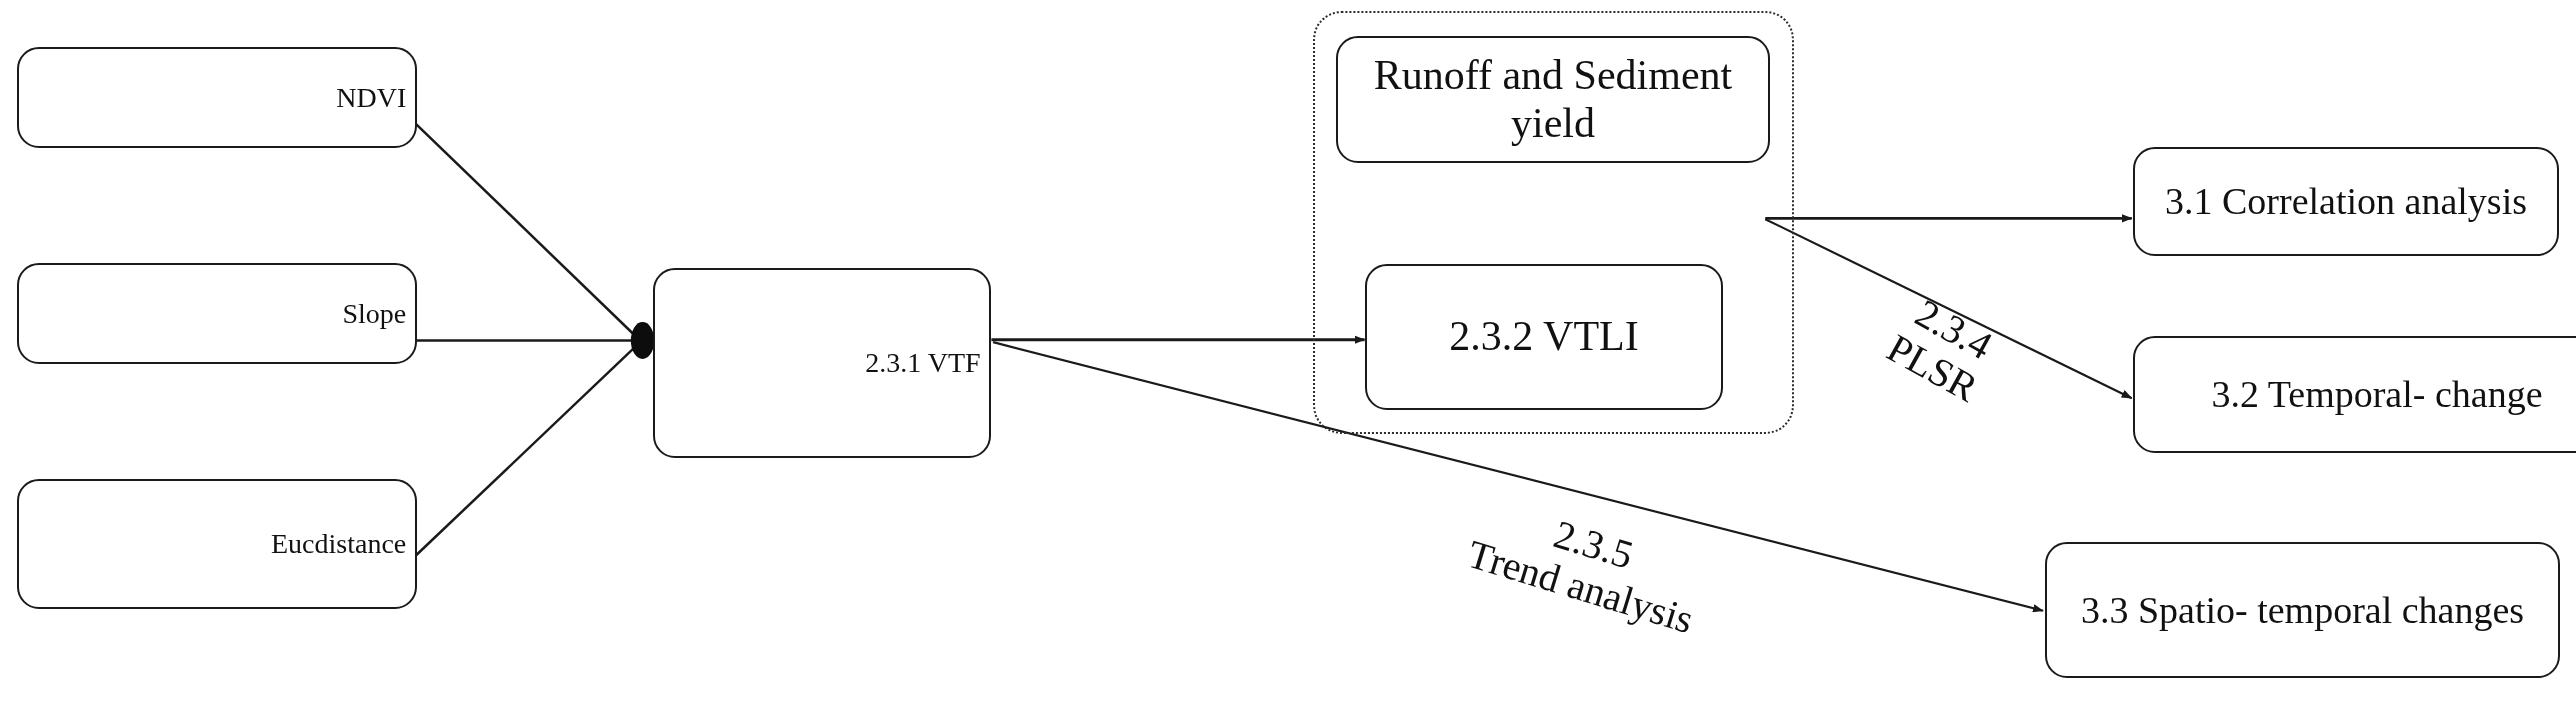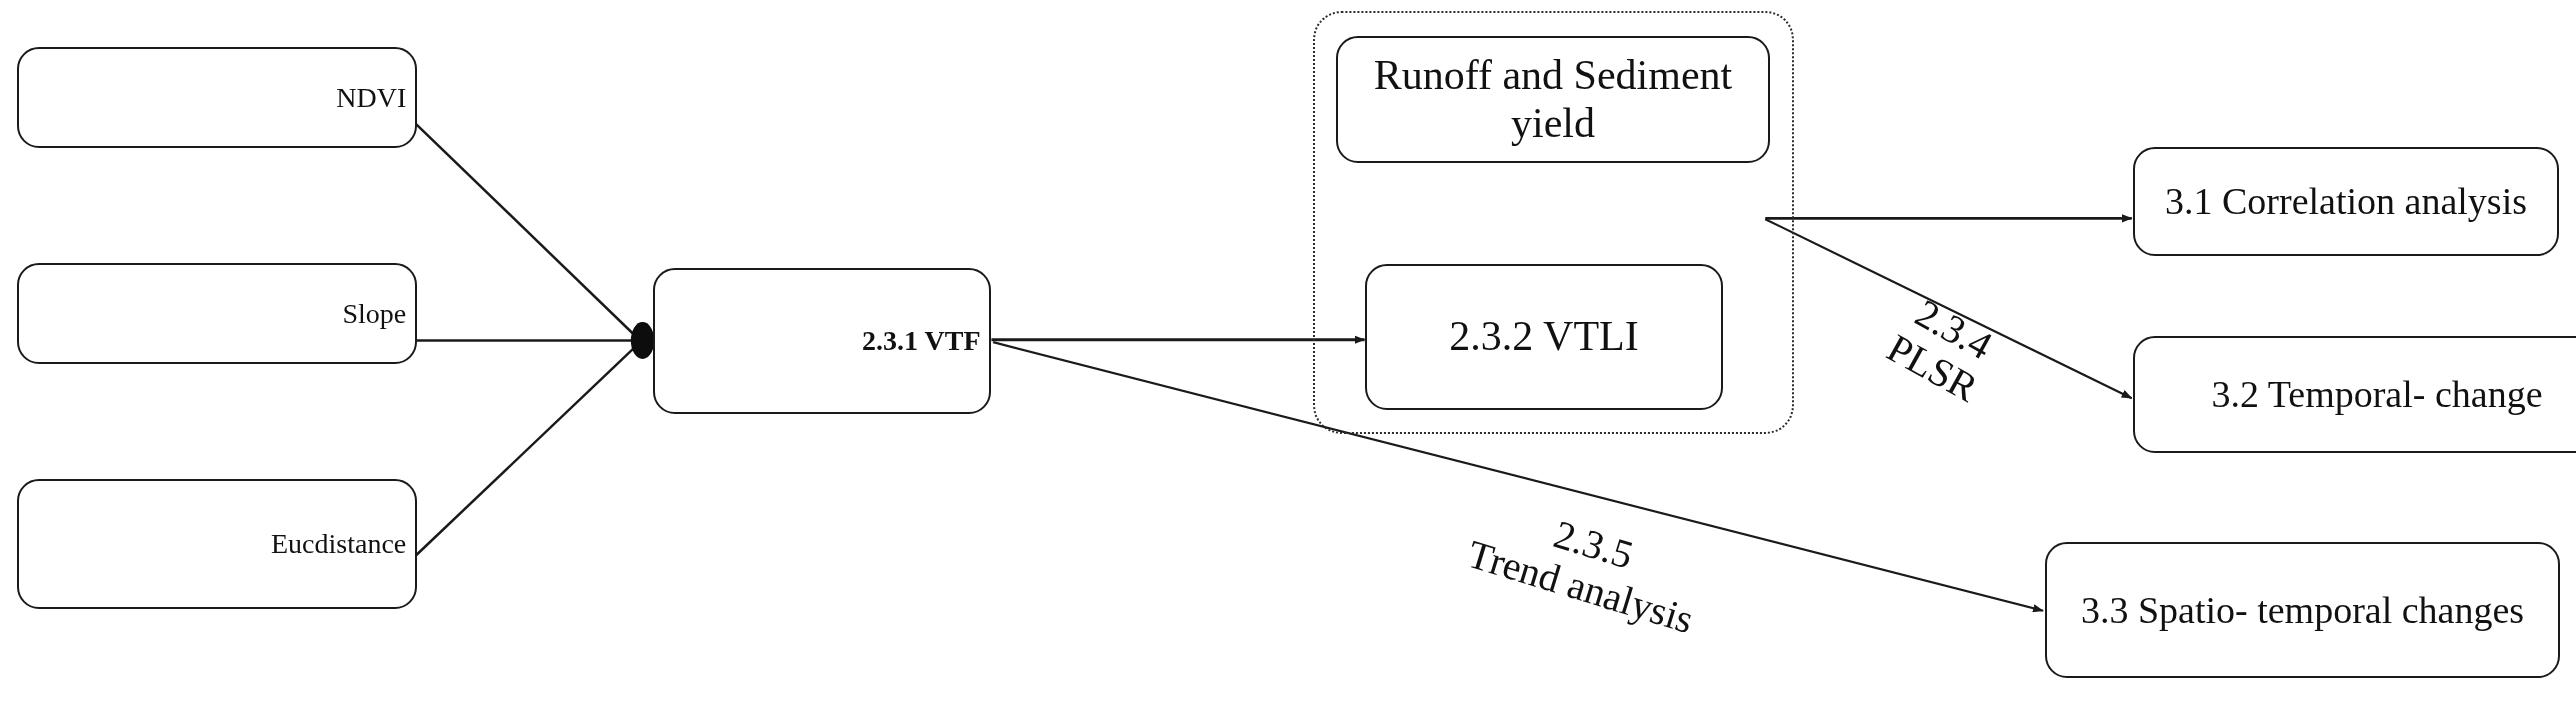--- a/index.html
+++ b/index.html
@@ -101,21 +101,21 @@
   </div>
 
   <div class="node node-lg" style="left:16.7px; top:263px; width:400px; height:101px;">
     <span>Slope</span>
   </div>
 
   <div class="node node-lg" style="left:16.7px; top:479px; width:400px; height:130px;">
     <span>Eucdistance</span>
   </div>
 
-  <div class="node node-lg" style="left:653px; top:268px; width:338px; height:146px;font-weight:bold;">
+  <div class="node node-lg" style="left:653px; top:268px; width:338px; height:190px;">
     <span>2.3.1 VTF</span>
   </div>
 
   <div class="group-box" style="left:1313px; top:11px; width:481px; height:423px;"></div>
 
   <div class="node node-md" style="left:1336px; top:36px; width:434px; height:127px;">
     <span>Runoff and
 Sediment yield</span>
   </div>
 

